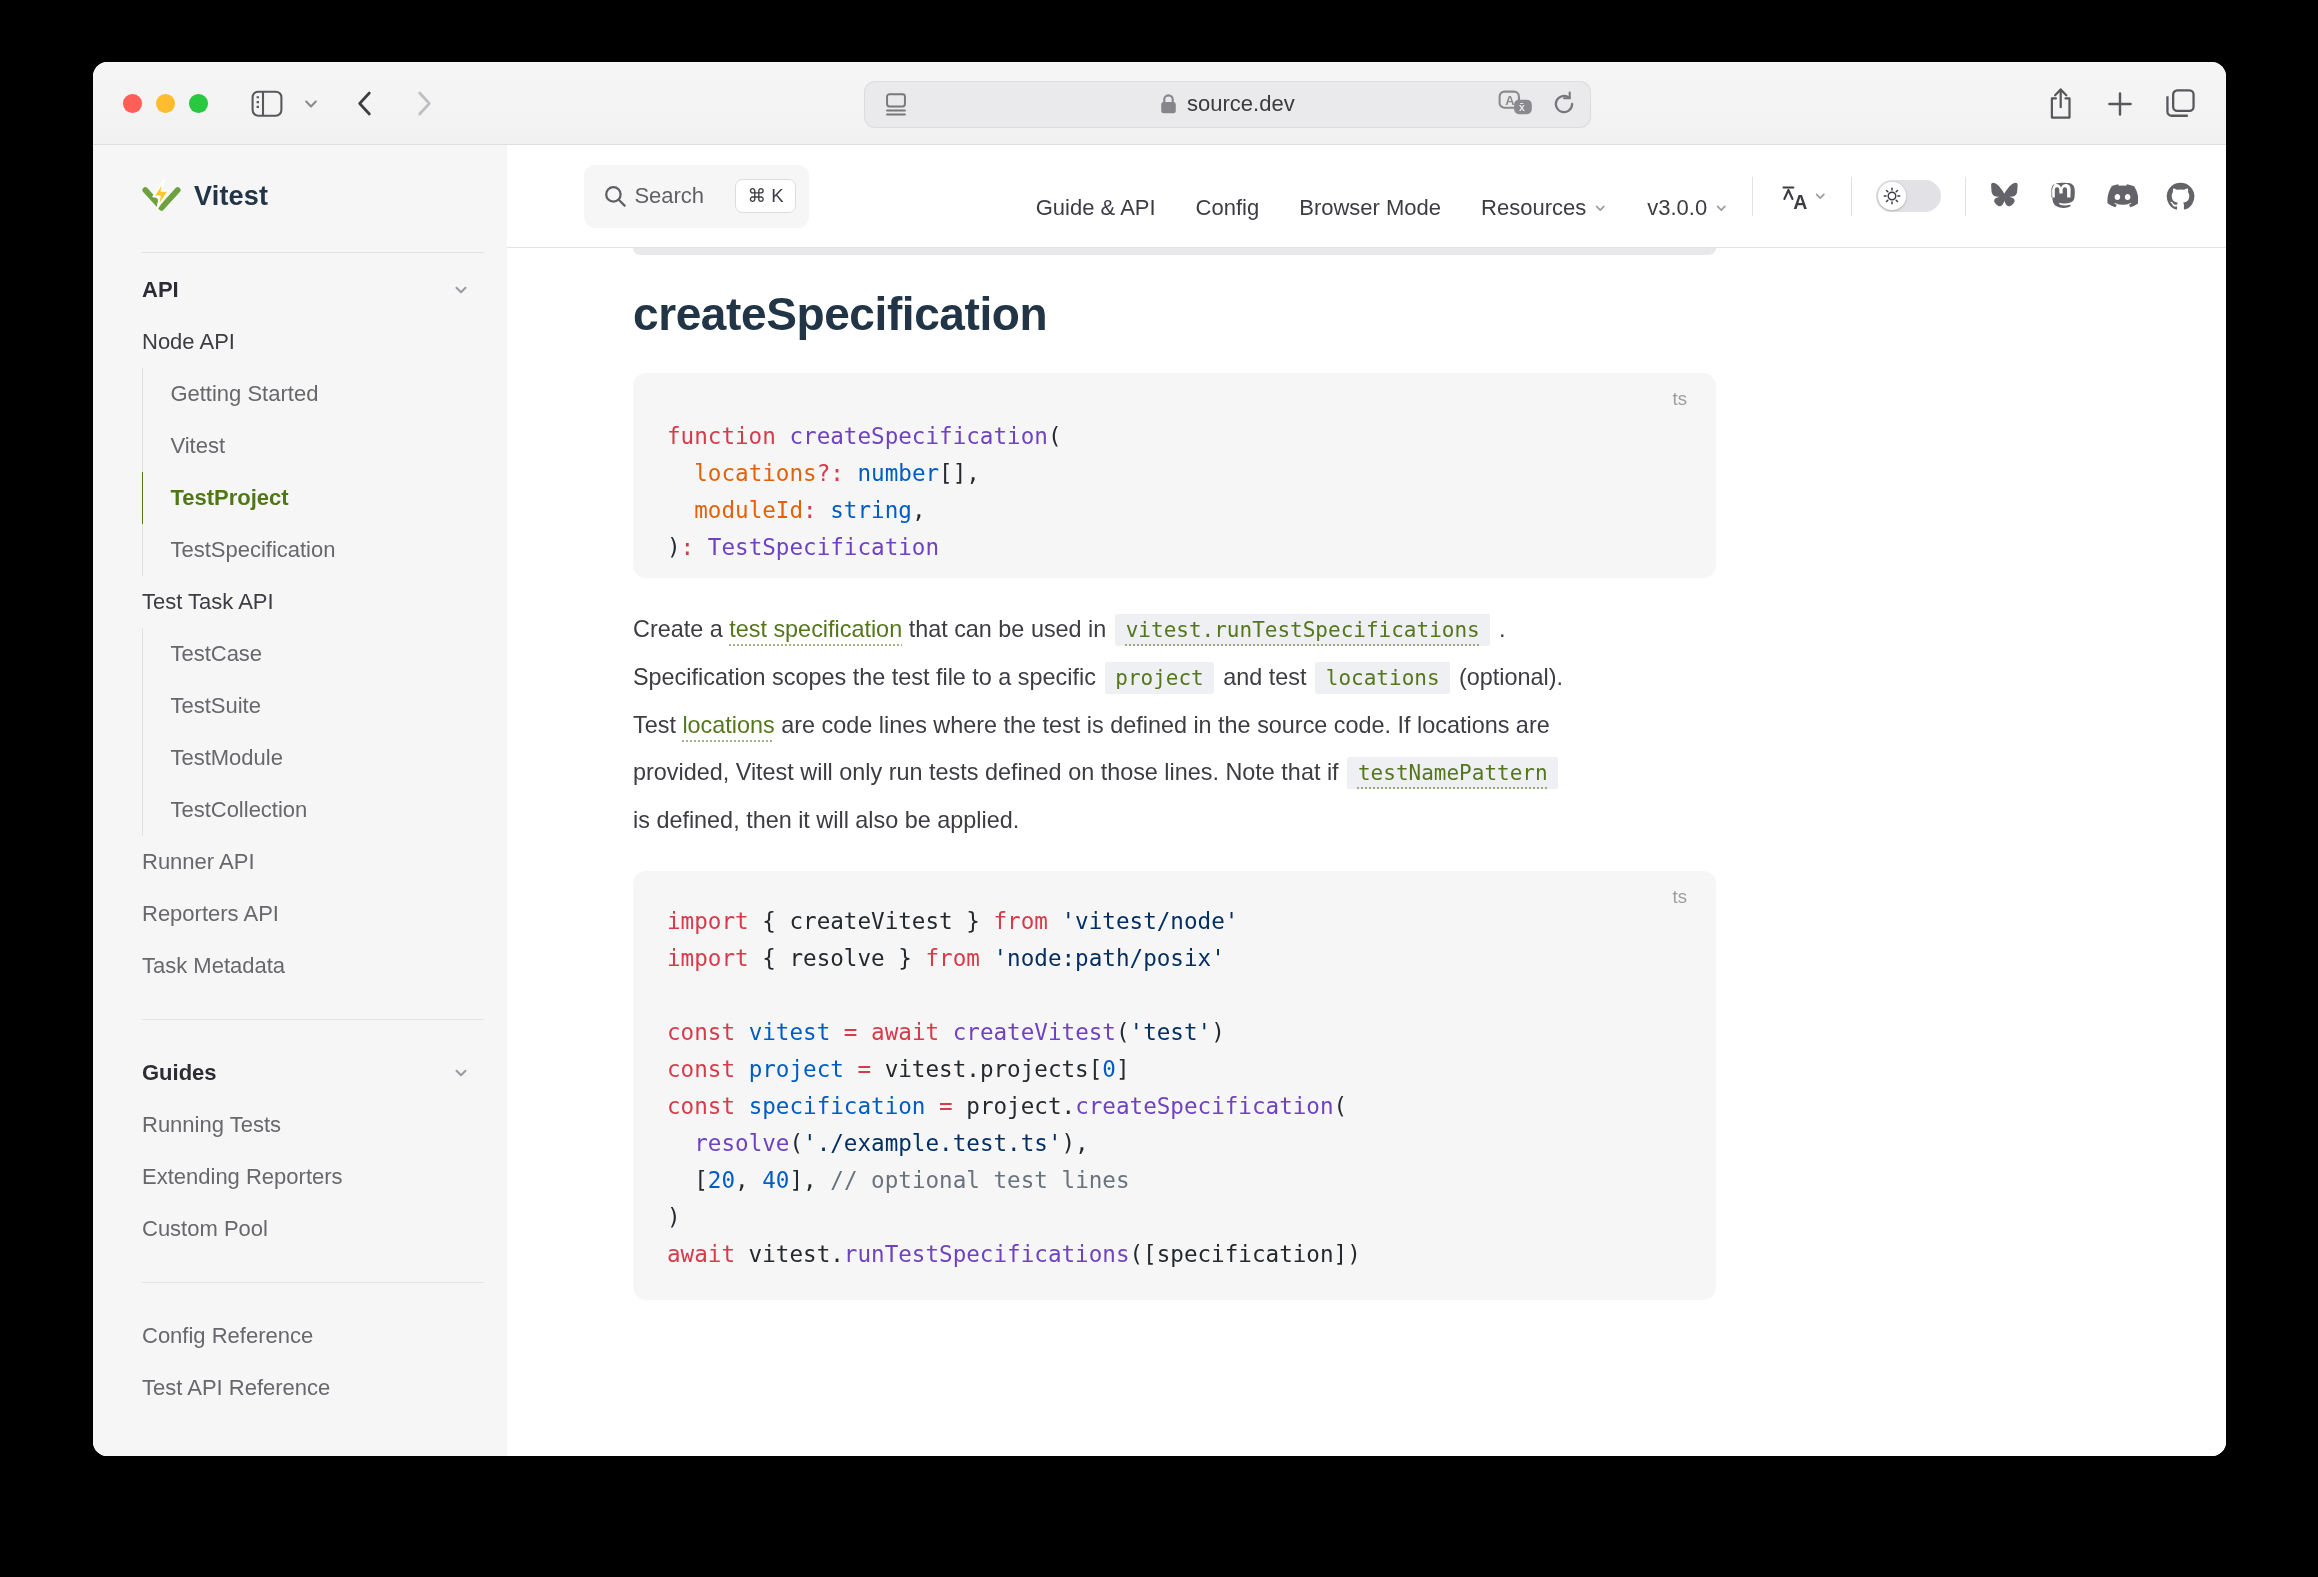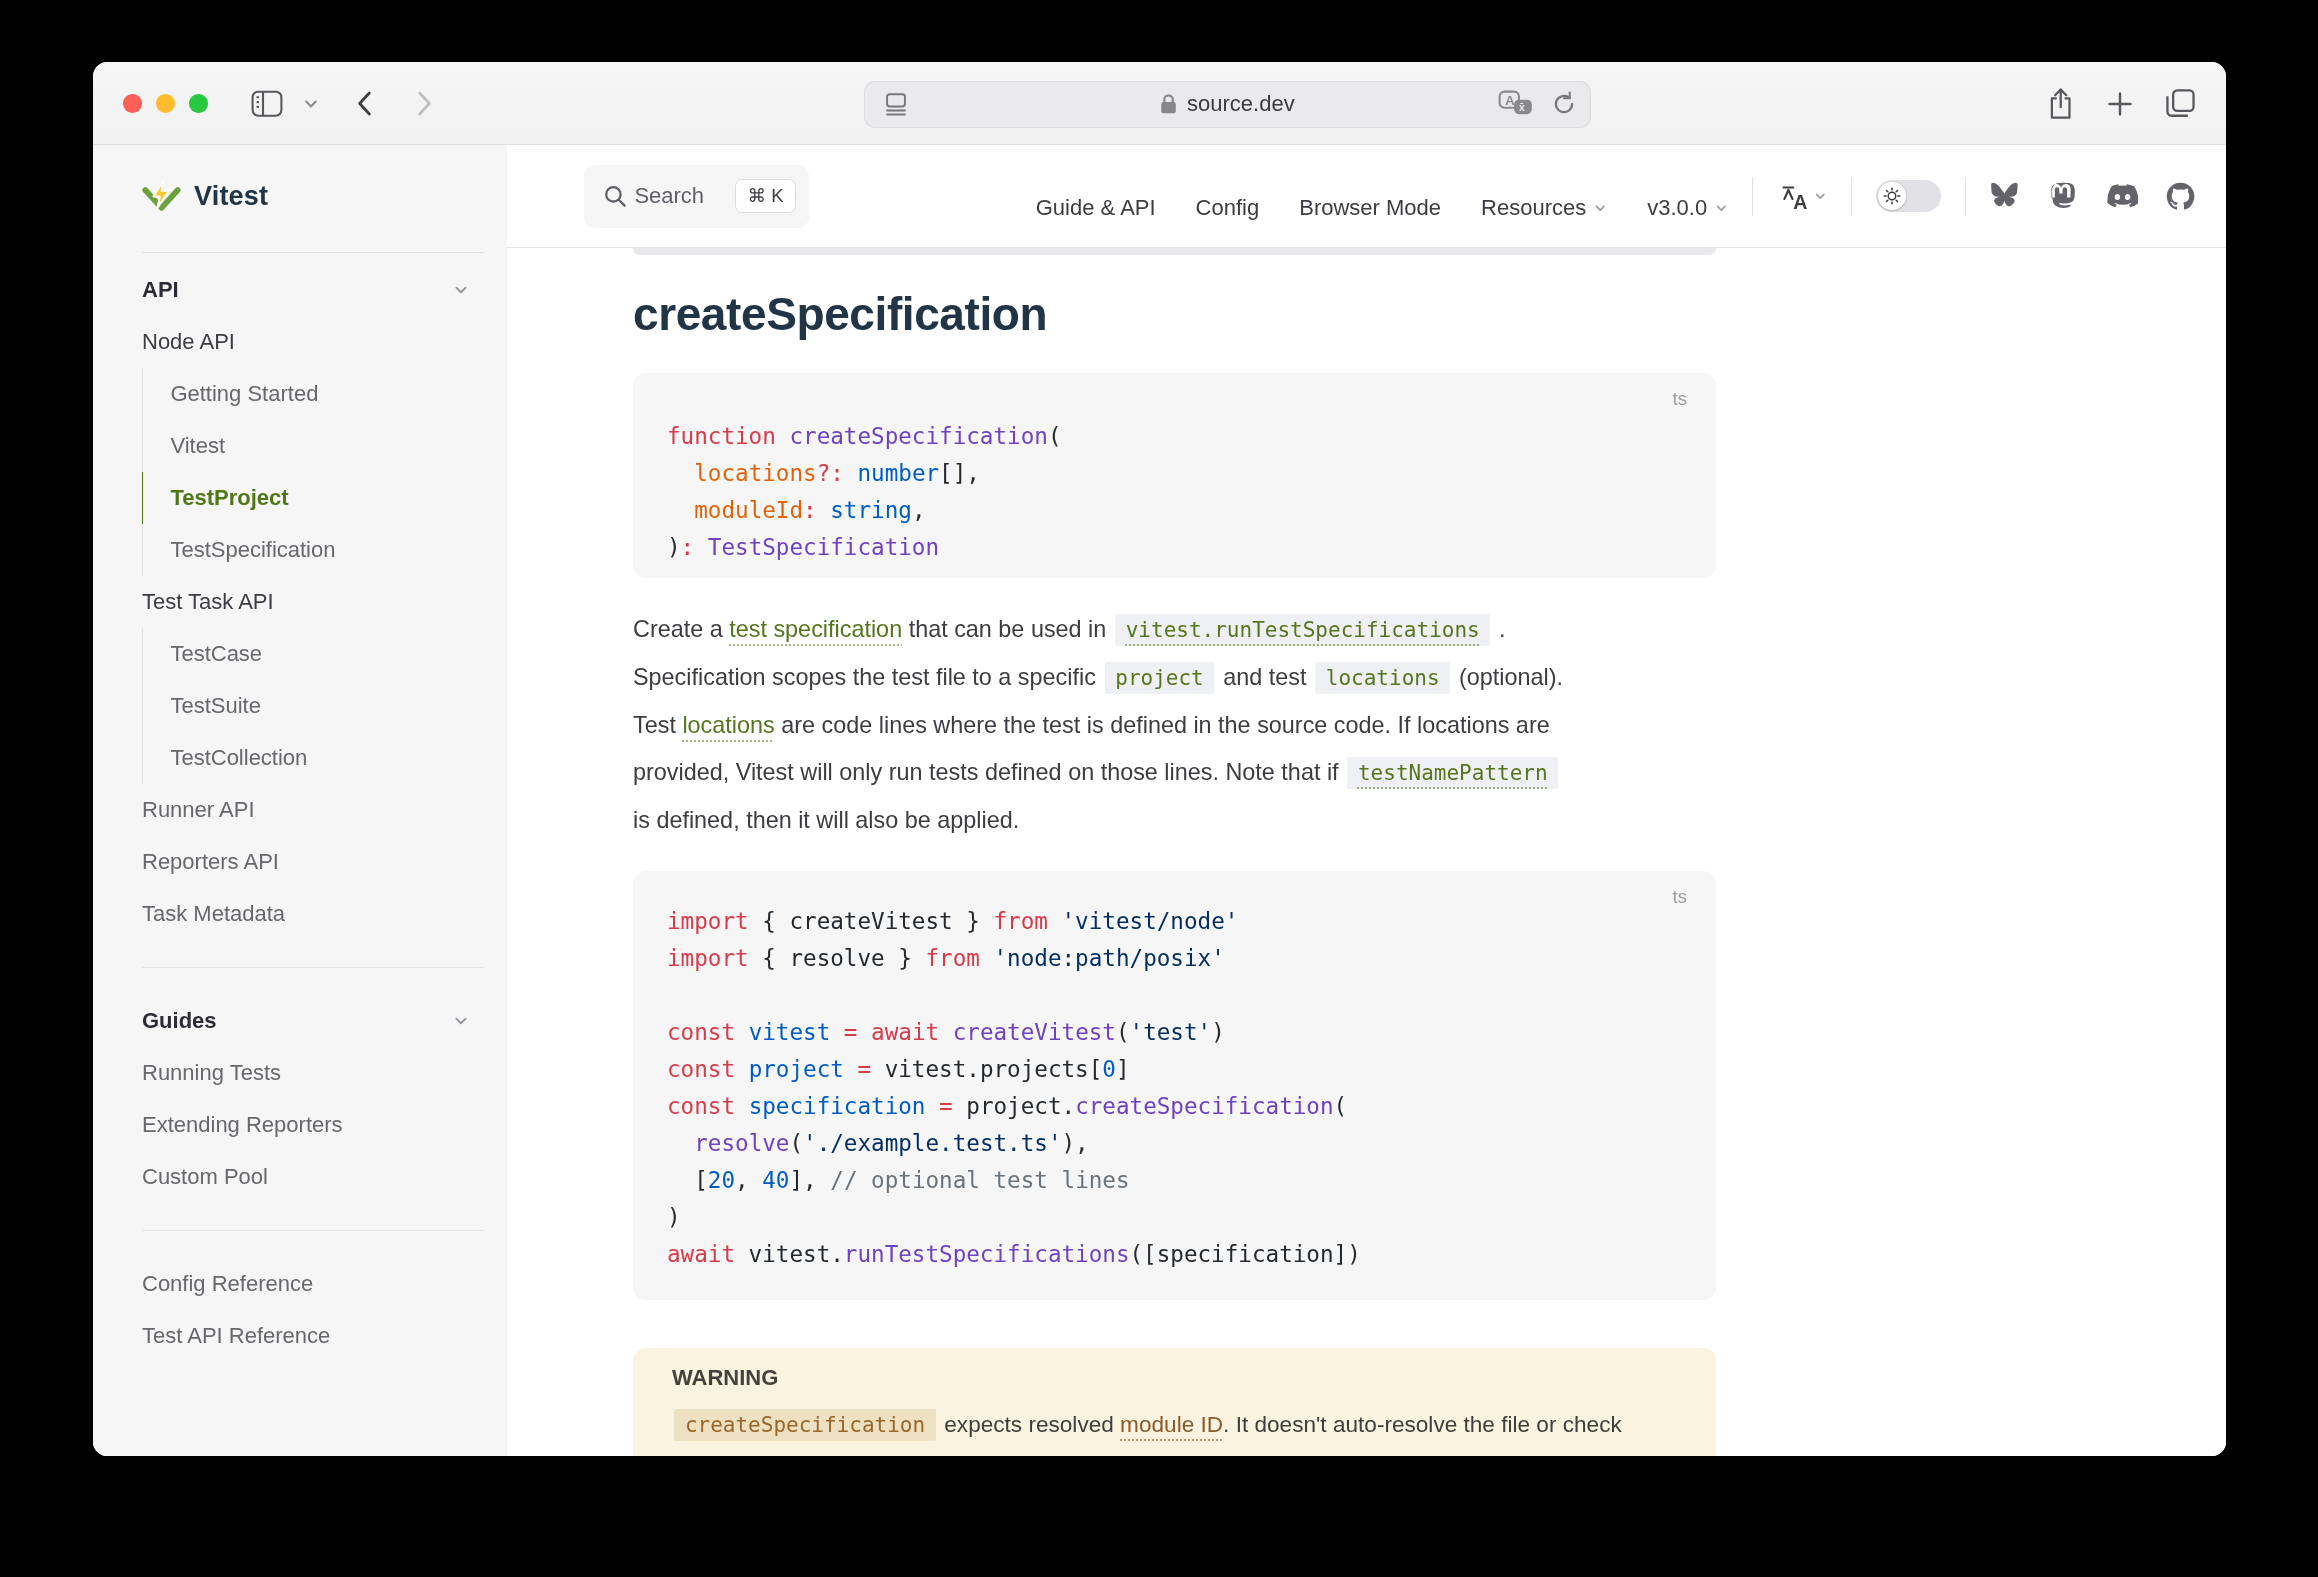--- a/index.html
+++ b/index.html
@@ -193,20 +193,21 @@
               <path d="m6 9 6 6 6-6"></path>
             </svg></div>
           <div class="s-item s-link strong">Node API</div>
           <div class="s-item s-sub">Getting Started</div>
           <div class="s-item s-sub">Vitest</div>
           <div class="s-item s-sub active">TestProject</div>
           <div class="s-item s-sub">TestSpecification</div>
           <div class="s-item s-link strong">Test Task API</div>
           <div class="s-item s-sub">TestCase</div>
           <div class="s-item s-sub">TestSuite</div>
+          <div class="s-item s-sub">TestModule</div>
           <div class="s-item s-sub">TestCollection</div>
           <div class="s-item s-link">Runner API</div>
           <div class="s-item s-link">Reporters API</div>
           <div class="s-item s-link">Task Metadata</div>
           <div class="s-divider"></div>
           <div class="s-item s-header">Guides<svg class="chv" width="18" height="18" viewBox="0 0 24 24" fill="none" stroke="#9b9ba3" stroke-width="2.8" stroke-linecap="round" stroke-linejoin="round">
               <path d="m6 9 6 6 6-6"></path>
             </svg></div>
           <div class="s-item s-link">Running Tests</div>
           <div class="s-item s-link">Extending Reporters</div>
@@ -317,22 +318,18 @@
               <div class="cl"><span class="tk-k">const</span><span> </span><span class="tk-b">vitest</span><span> </span><span class="tk-k">=</span><span> </span><span class="tk-k">await</span><span> </span><span class="tk-f">createVitest</span><span>(</span><span class="tk-s">'test'</span><span>)</span></div>
               <div class="cl"><span class="tk-k">const</span><span> </span><span class="tk-b">project</span><span> </span><span class="tk-k">=</span><span> vitest.projects[</span><span class="tk-b">0</span><span>]</span></div>
               <div class="cl"><span class="tk-k">const</span><span> </span><span class="tk-b">specification</span><span> </span><span class="tk-k">=</span><span> project.</span><span class="tk-f">createSpecification</span><span>(</span></div>
               <div class="cl"><span>  </span><span class="tk-f">resolve</span><span>(</span><span class="tk-s">'./example.test.ts'</span><span>),</span></div>
               <div class="cl"><span>  [</span><span class="tk-b">20</span><span>, </span><span class="tk-b">40</span><span>], </span><span class="tk-c">// optional test lines</span></div>
               <div class="cl"><span>)</span></div>
               <div class="cl"><span class="tk-k">await</span><span> vitest.</span><span class="tk-f">runTestSpecifications</span><span>([specification])</span></div>
             </div>
         </div>
 
-        <div class="warning">
-          <div class="w-title">WARNING</div>
-          <div class="w-body" id="warn-body"><code class="chip">createSpecification</code><span> expects resolved </span><a class="doc-link">module ID</a><span>. It doesn't auto-resolve the file or check</span><br></div>
-        </div>
       </div>
 
     </div>
   </div>
 </div>
 
 
 </body></html>

